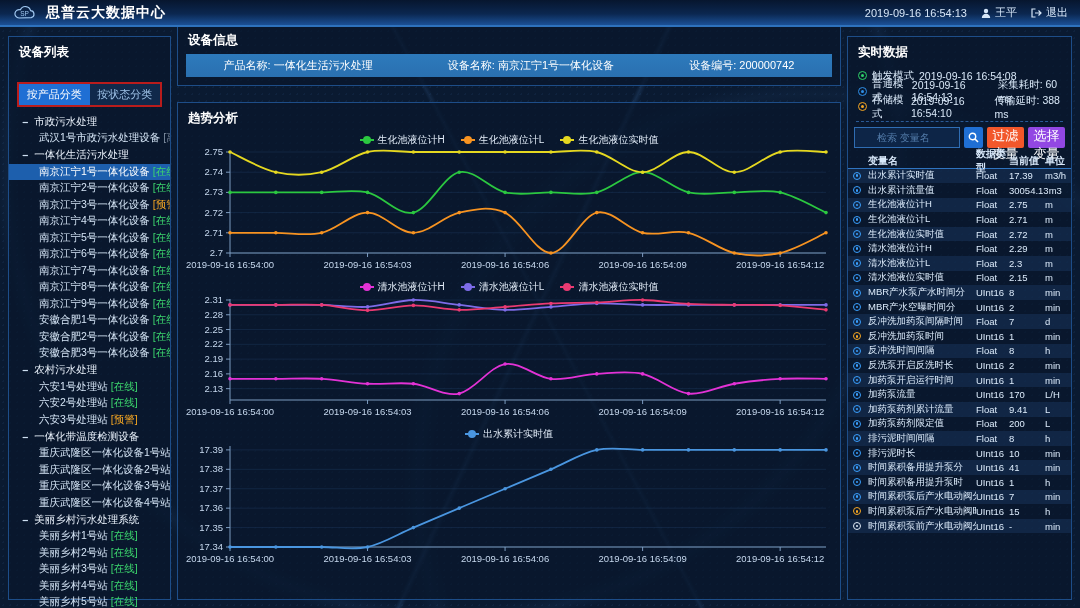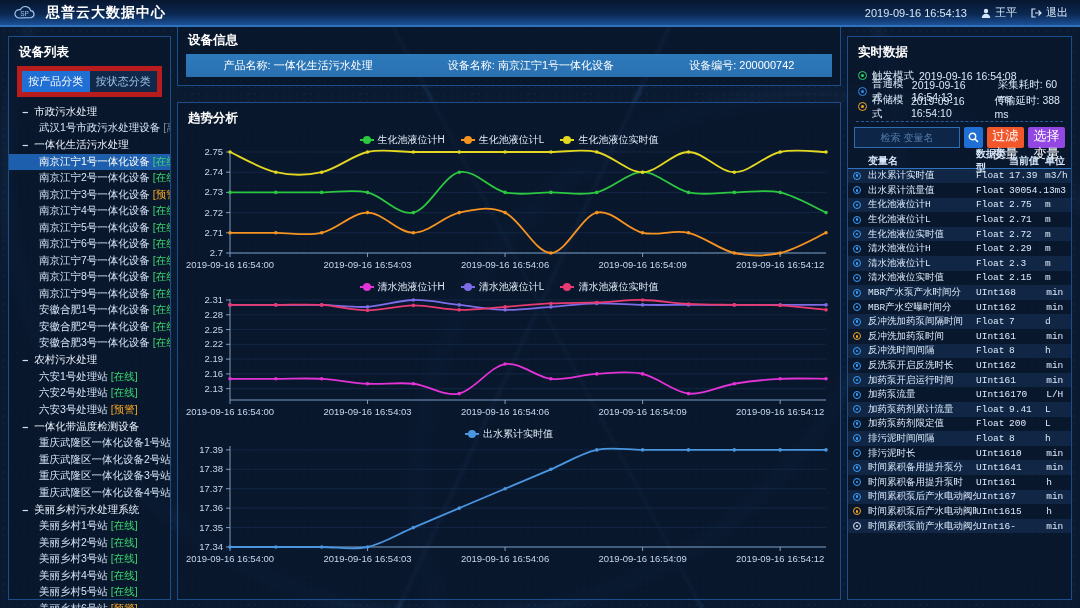--- a/index.html
+++ b/index.html
@@ -26,21 +26,21 @@
   .header-right { margin-left:auto; display:flex; align-items:center; gap:14px; font-size:11px; color:#d6e6f8; }
   .hr-item { display:flex; align-items:center; gap:4px; cursor:pointer; }
   
   .panel { position:absolute; background:rgba(9,23,44,0.70); border:1px solid #1d4d88; }
   .panel-title { font-size:12.5px; font-weight:bold; color:#fff; padding:7px 10px 5px; }
   .sidebar { left:8px;  top:36px; width:163px; height:564px; }
   .info-panel  { left:177px; top:24px; width:664px; height:62px; }
   .trend-panel { left:177px; top:102px; width:664px; height:498px; }
   .rt-panel    { left:847px; top:36px; width:225px; height:564px; }
   
-  .side-tabs { display:flex; margin:0 8px 6px; border:5px solid #b91c1c; }
+  .side-tabs { display:flex; margin:16px 8px 6px; border:2px solid #b91c1c; }
   .side-tab { flex:1; text-align:center; font-size:11px; line-height:21px; height:21px;
     color:#9fc3e8; background:#10294b; cursor:pointer; }
   .side-tab.active { background:#1f6fd4; color:#fff; }
   .tree { font-size:10.5px; overflow:hidden; }
   .tree-group { display:flex; align-items:center; height:17px; padding-left:13px; color:#eaf2fc; }
   .tree-group .minus { margin-right:6px; color:#cfe0f2; font-weight:bold; }
   .tree-item { display:flex; align-items:center; height:16.5px; padding-left:30px; color:#d5e5f6; cursor:pointer; white-space:nowrap; }
   .tree-item.selected { background:#1d5fad; color:#fff; }
   .tree-item .stat { margin-left:3px; }
   
@@ -58,29 +58,29 @@
   .legend-mark i { position:absolute; left:3px; top:-3px; width:8px; height:8px; border-radius:50%; display:block; }
   
   .modes { padding:2px 10px 0; }
   .mode-row { display:flex; align-items:center; height:15.5px; font-size:10.5px; color:#d9e8f8; gap:5px; }
   .ring { width:9px; height:9px; border-radius:50%; border:1.5px solid currentColor; position:relative; flex:0 0 auto; }
   .ring::after { content:""; position:absolute; left:2px; top:2px; width:3px; height:3px; border-radius:50%; background:currentColor; }
   .mode-extra { margin-left:auto; }
   .divider { border-top:1px dashed #2a5a96; margin:6px 8px 5px; }
   .search-row { display:flex; align-items:center; padding:0 6px; gap:4px; }
   .search-row input { width:106px; height:21px; background:#0d2547; border:1px solid #2f6db3;
-    color:#cfe1f5; font-size:10px; padding:0 4px; outline:none; font-family:inherit;text-align:center; }
+    color:#cfe1f5; font-size:10px; padding:0 22px; outline:none; font-family:inherit; }
   .search-row input::placeholder { color:#547dab; }
   .btn { height:21px; border:none; color:#fff; font-size:13px; cursor:pointer; border-radius:2px; font-family:inherit; }
   .search-btn { width:26px; background:#1f6fd4; display:flex; align-items:center; justify-content:center; }
   .filter-btn { width:52px; background:#f2572b; }
   .select-btn { width:52px; background:#9247e3; }
   
   .rt-table { margin-top:6px; font-size:9.5px; }
-  .rt-head, .rt-row { display:flex; align-items:center; padding:0 5px;font-family:Liberation Mono, monospace; }
+  .rt-head, .rt-row { display:flex; align-items:center; padding:0 5px; }
   .rt-head { height:15px; color:#d8e8fa; font-size:10px; border-bottom:1px solid #2f74c0; font-weight:bold; }
   .rt-row { height:14.6px; color:#dcebfb; white-space:nowrap; }
   .rt-row:nth-child(even) { background:rgba(33,70,120,0.32); }
   .c-ic { flex:0 0 15px; display:flex; align-items:center; }
   .c-ic .ring { width:8px; height:8px; border-width:1.2px; }
   .c-ic .ring::after { left:1.6px; top:1.6px; width:2.6px; height:2.6px; }
   .c-name { flex:0 0 108px; overflow:hidden; }
   .c-type { flex:0 0 33px; }
   .c-val  { flex:0 0 36px; }
   .c-unit { flex:1; }

